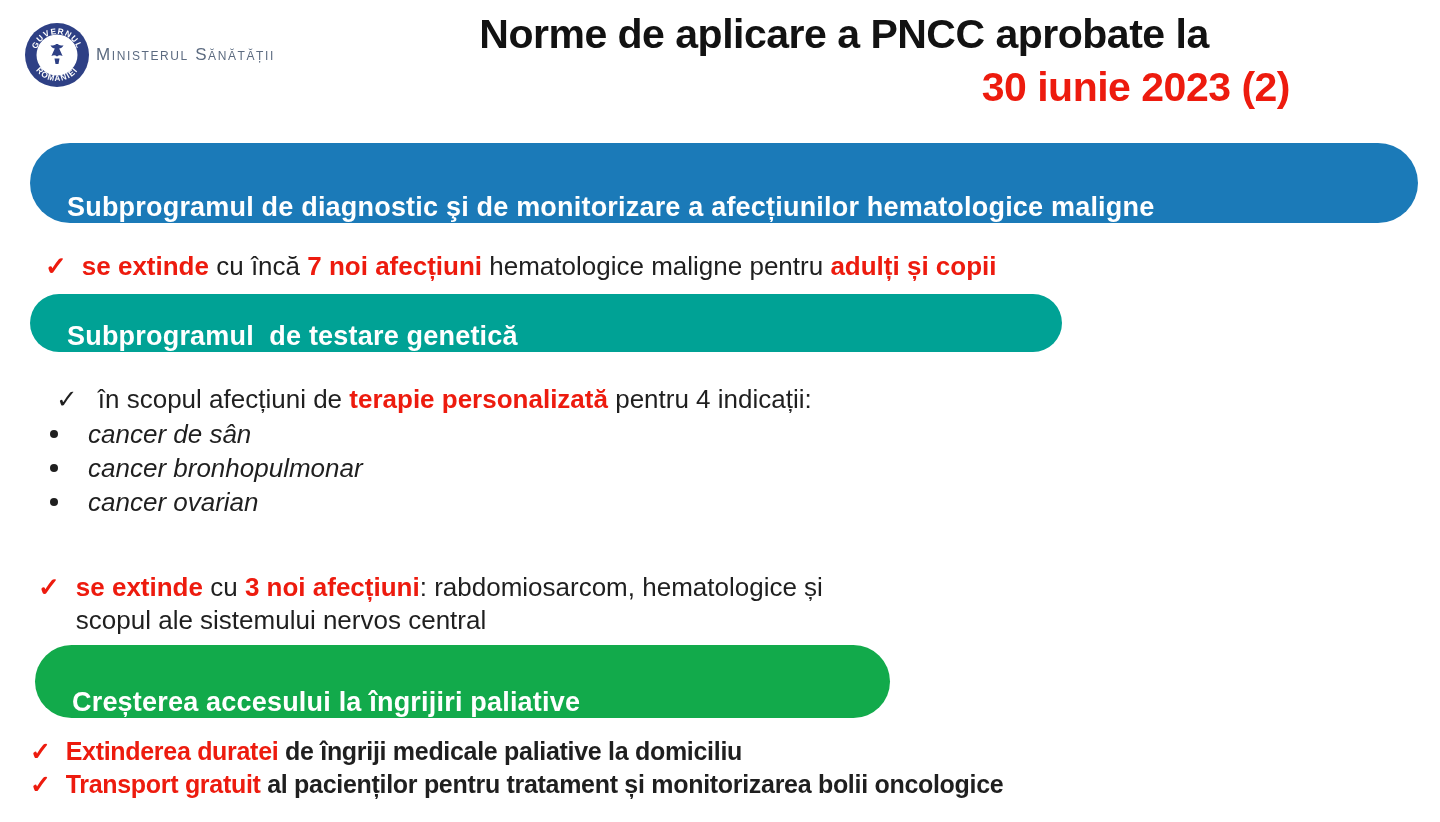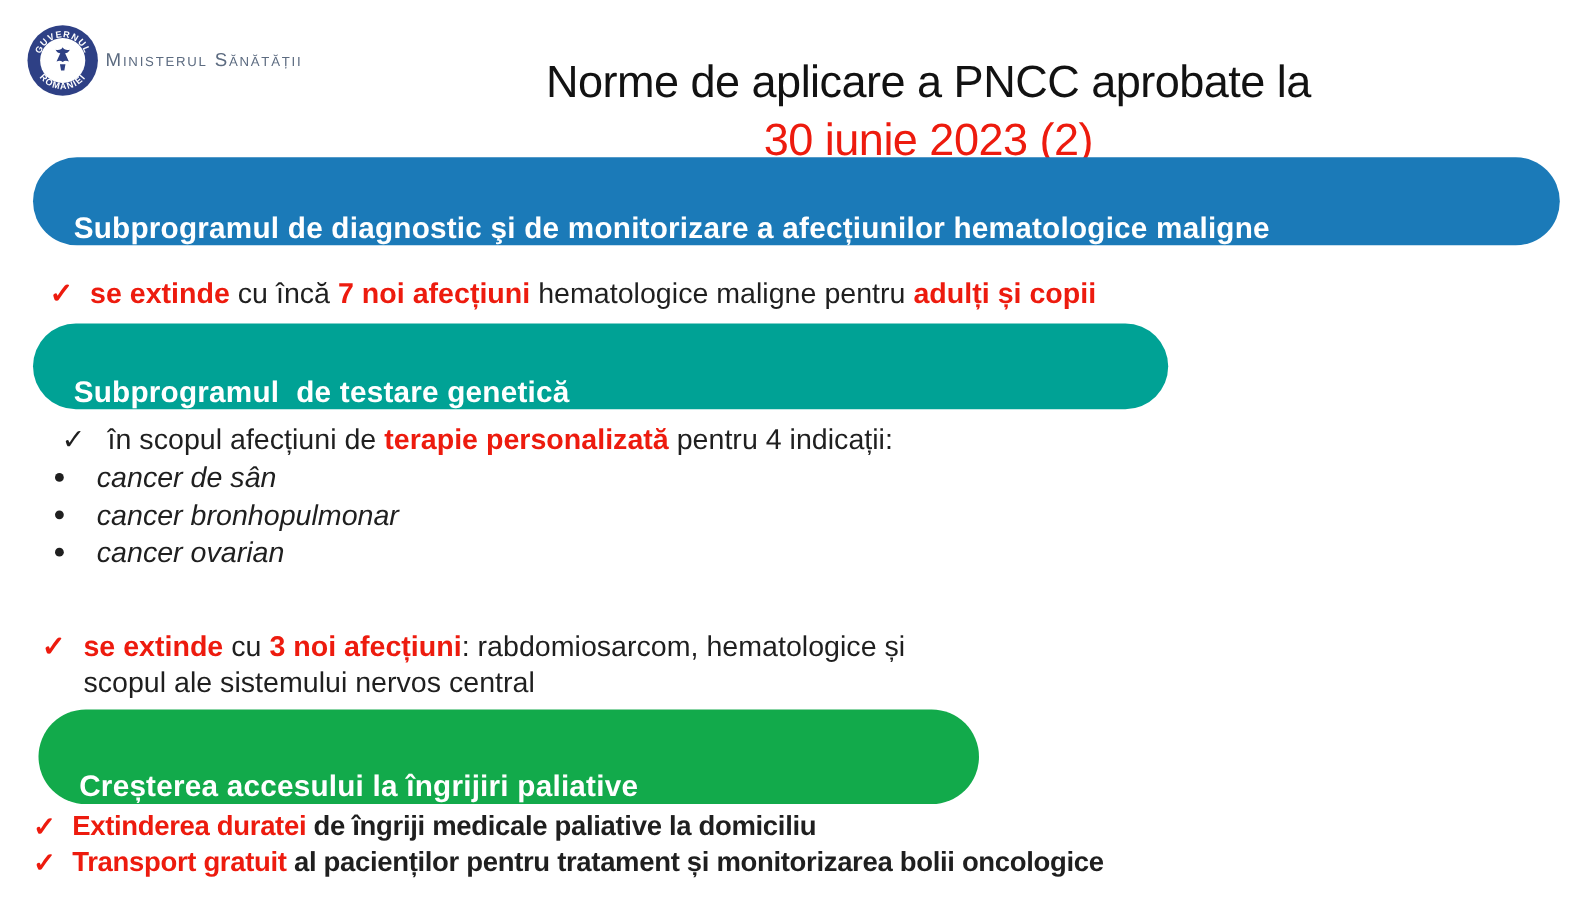--- a/index.html
+++ b/index.html
@@ -11,33 +11,33 @@
   
   .seal{position:absolute;left:24px;top:22px;width:66px;height:66px;}
   .ministry{
     position:absolute;left:96px;top:45px;
     font-family:Liberation Sans, sans-serif;
     font-variant:small-caps;letter-spacing:1.6px;
     font-size:17px;color:var(--muted);
   }
   .title{
     position:absolute;left:398px;top:8px;width:892px;
-    text-align:center;font-weight:normal;font-size:41px;line-height:53px;
-    letter-spacing:-0.5px;color:#121212;margin-top:40px;
+    text-align:center;font-weight:bold;font-size:41px;line-height:53px;
+    letter-spacing:-0.5px;color:#121212;
   }
-  .title .line2{color:var(--red);}
+  .title .line2{color:var(--red);text-align:right;}
   
   .banner{
     position:absolute;box-sizing:border-box;display:flex;align-items:flex-end;
     padding-left:37px;border-radius:999px;color:#ffffff;
     font-weight:bold;font-size:27px;letter-spacing:0.2px;white-space:pre;
   }
   .banner-blue {left:30px;top:143px;width:1388px;height:80px;background:var(--blue);}
-  .banner-teal {left:30px;top:294px;width:1032px;height:78px;background:var(--teal);}
-  .banner-green{left:35px;top:645px;width:855px;height:86px;background:var(--green);}
+  .banner-teal {left:30px;top:294px;width:1032px;height:58px;background:var(--teal);}
+  .banner-green{left:35px;top:645px;width:855px;height:73px;background:var(--green);}
   
   .checkline{position:absolute;display:flex;align-items:flex-start;font-size:26px;color:var(--ink);white-space:pre;}
   .check{flex:0 0 auto;}
   .check.red{color:var(--red);font-weight:bold;}
   .check.dark{color:var(--ink);}
   .rb{color:var(--red);font-weight:bold;}
   .cl-extend7{left:45px;top:251px;}
   .cl-extend7 .check{margin-right:15px;}
   .cl-genetic{left:56px;top:384px;}
   .cl-genetic .check{margin-right:20px;}

